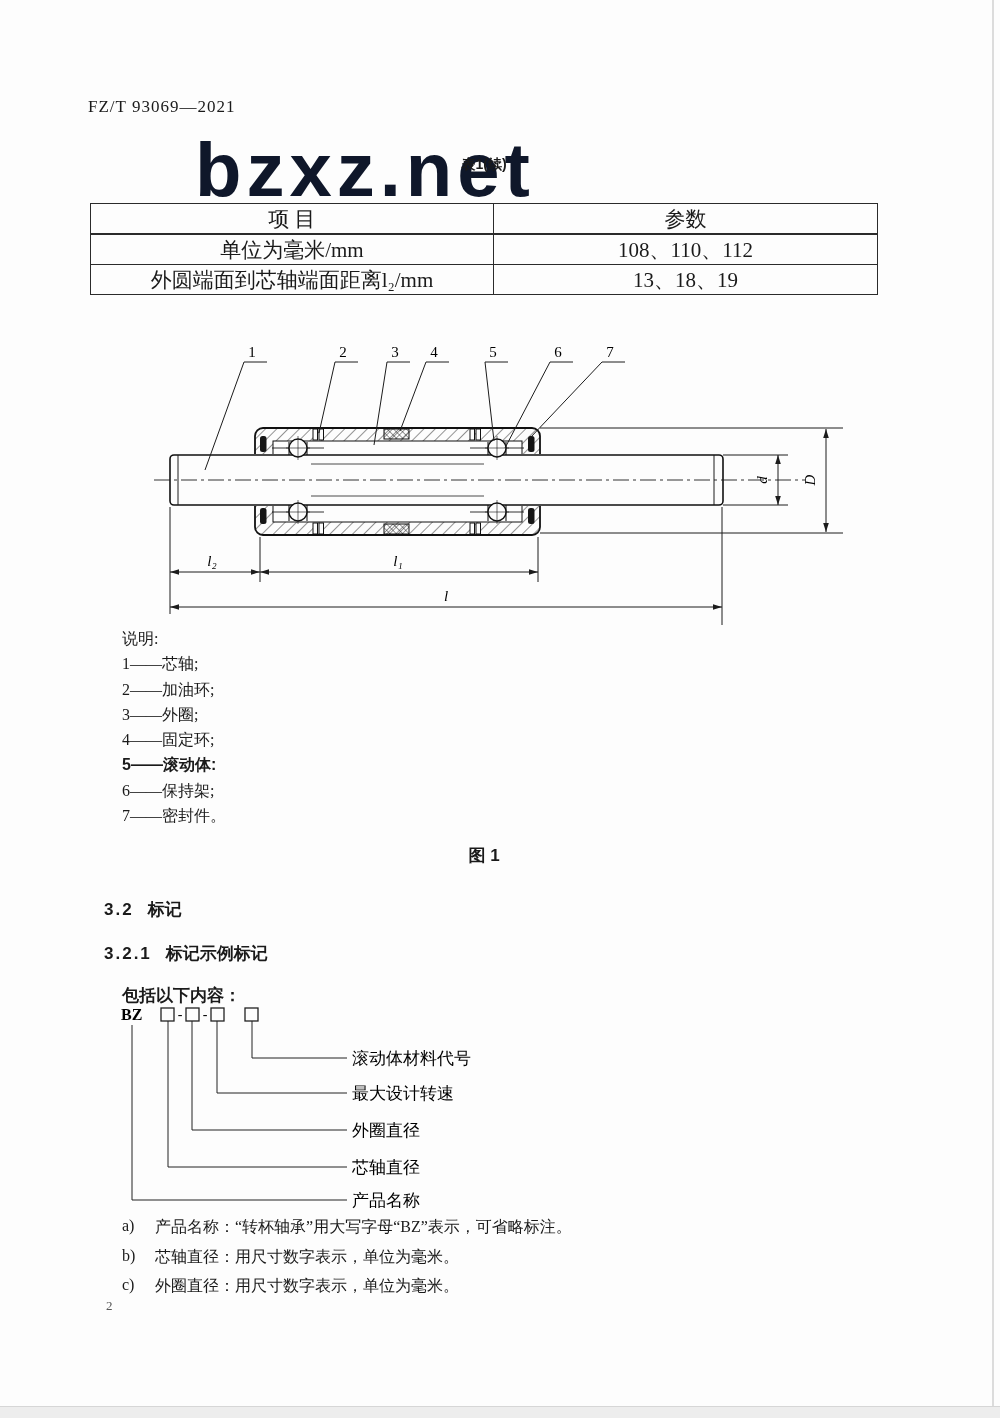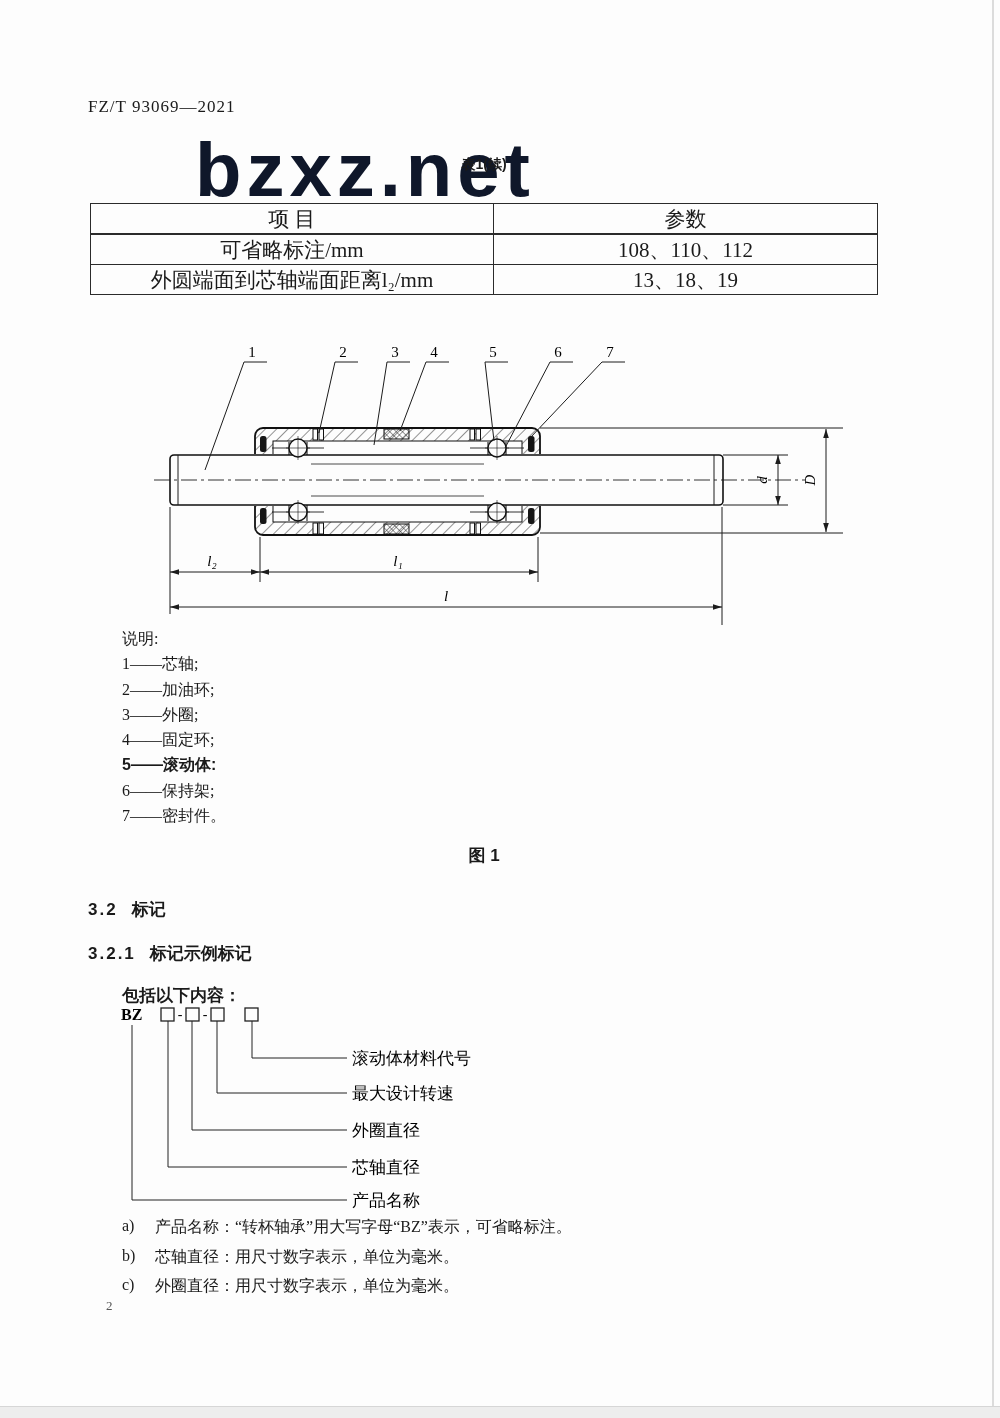--- a/index.html
+++ b/index.html
@@ -19,21 +19,21 @@
   table.spec thead th{border-bottom:2.5px solid #2b2b2b;}
   .col-item{width:51.2%;}
   .figure-wrap{position:absolute;left:148px;top:342px;width:710px;height:290px;z-index:1;}
   .legend{position:absolute;left:122px;top:626px;font-size:16px;line-height:25.3px;z-index:1;}
   .legend .bold{font-weight:700;font-family:"Liberation Sans","DejaVu Sans",sans-serif;}
   .figure-caption{position:absolute;left:90px;top:844px;width:788px;text-align:center;
                   font-size:17px;font-weight:600;
                   font-family:"Liberation Sans","DejaVu Sans",sans-serif;}
   .sec-head{position:absolute;left:88px;font-size:17px;font-weight:700;
             font-family:"Liberation Sans","DejaVu Sans",sans-serif;}
-  .sec-head .num{margin-right:14px;letter-spacing:2px;}
+  .sec-head .num{margin-right:14px;letter-spacing:2px;margin-left:16px;}
   .intro{position:absolute;left:122px;top:984px;font-size:17px;font-weight:700;
          font-family:"Liberation Sans","DejaVu Sans",sans-serif;}
   .marking-wrap{position:absolute;left:114px;top:1003px;width:520px;height:215px;}
   .notes{position:absolute;left:122px;top:1217px;font-size:16px;}
   .note-row{display:flex;margin-bottom:8.5px;}
   .note-marker{width:33px;flex:0 0 33px;}
   .pagenum{position:absolute;left:106px;top:1298px;font-size:13px;color:#555;}
   .edge-right{position:absolute;right:6px;top:0;width:2px;height:1418px;background:#dcdcdc;}
   .edge-bottom{position:absolute;left:0;top:1406px;width:1000px;height:12px;background:#ededed;
                border-top:1px solid #d6d6d6;}
@@ -52,21 +52,21 @@
   <div class="table-title">表1(续)</div>
   <table class="spec">
     <thead>
       <tr>
         <th class="col-item">项 目</th>
         <th>参数</th>
       </tr>
     </thead>
     <tbody>
       <tr>
-        <td>可省略标注/mm</td>
+        <td>单位为毫米/mm</td>
         <td>108、110、112</td>
       </tr>
       <tr>
         <td>外圆端面到芯轴端面距离l₂/mm</td>
         <td>13、18、19</td>
       </tr>
     </tbody>
   </table>
 
   <div class="figure-wrap">

